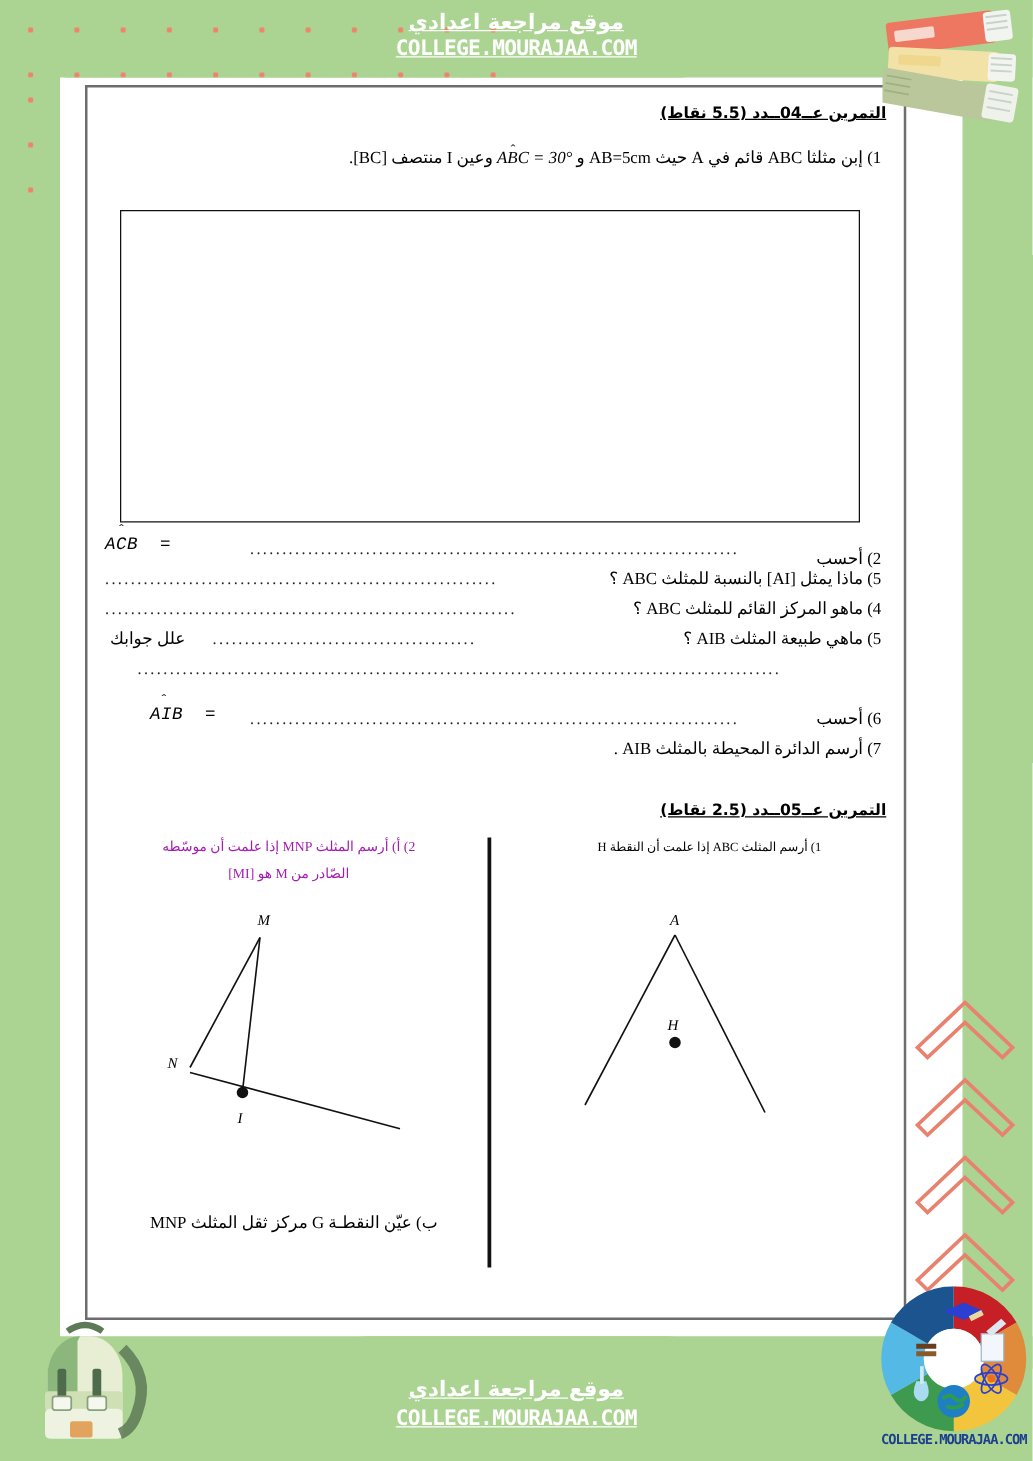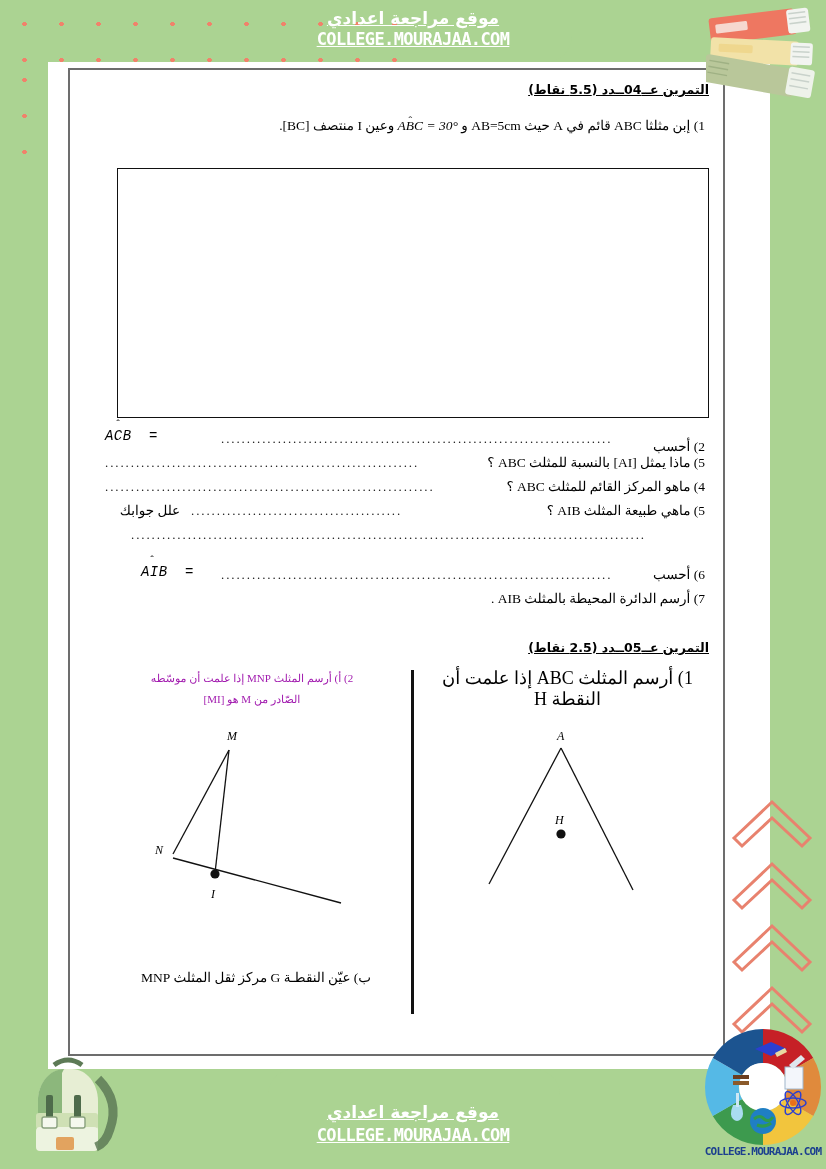--- a/index.html
+++ b/index.html
@@ -166,21 +166,20 @@
 
   
   .sheet {
     position: absolute;
     left: 68px; top: 68px;
     width: 657px; height: 988px;
     background: #ffffff;
     border: 2px solid #6d6d6d;
     box-sizing: border-box;
     z-index: 8;
-    padding-left: 21px;
   }
   .sheet-inner {
     position: relative;
     width: 100%;
     height: 100%;
     padding: 0;
     box-sizing: border-box;
   }
 
   
@@ -261,21 +260,21 @@
     background: #111;
   }
   .col-right-text {
     position: absolute;
     right: 18px;
     top: 598px;
     width: 275px;
     direction: rtl;
     text-align: center;
     font-family: "Liberation Serif", "DejaVu Serif", serif;
-    font-size: 18px;
+    font-size: 10px;
     line-height: 21px;
     color: #000;
   }
   .col-left-text {
     position: absolute;
     left: 18px;
     top: 598px;
     width: 286px;
     direction: rtl;
     text-align: center;
@@ -391,21 +390,21 @@
 
   <div class="q-line" style="top:408px;">
     <span>4) ماهو المركز القائم للمثلث ABC ؟</span>
   </div>
   <div class="dotline" style="left:14px; top:409px; width:330px;">....................................................................................................</div>
 
   <div class="q-line" style="top:432px;">
     <span>5) ماهي طبيعة المثلث AIB ؟</span>
   </div>
   <div class="dotline" style="left:100px; top:433px; width:210px;">....................................................................................................</div>
-  <div class="q-line" style="top:432px; right:auto; left:18px; width:82px; text-align:center;">
+  <div class="q-line" style="top:432px; right:auto; left:18px; width:82px; text-align:left;">
     <span>علل جوابك</span>
   </div>
 
   <div class="dotline" style="left:40px; top:457px; width:560px;">....................................................................................................</div>
 
   <div class="q-line" style="top:496px;">
     <span>6) أحسب</span>
   </div>
   <div class="dotline" style="left:130px; top:497px; width:390px;">....................................................................................................</div>
   <div class="math-inline" style="left:14px; top:494px;">

